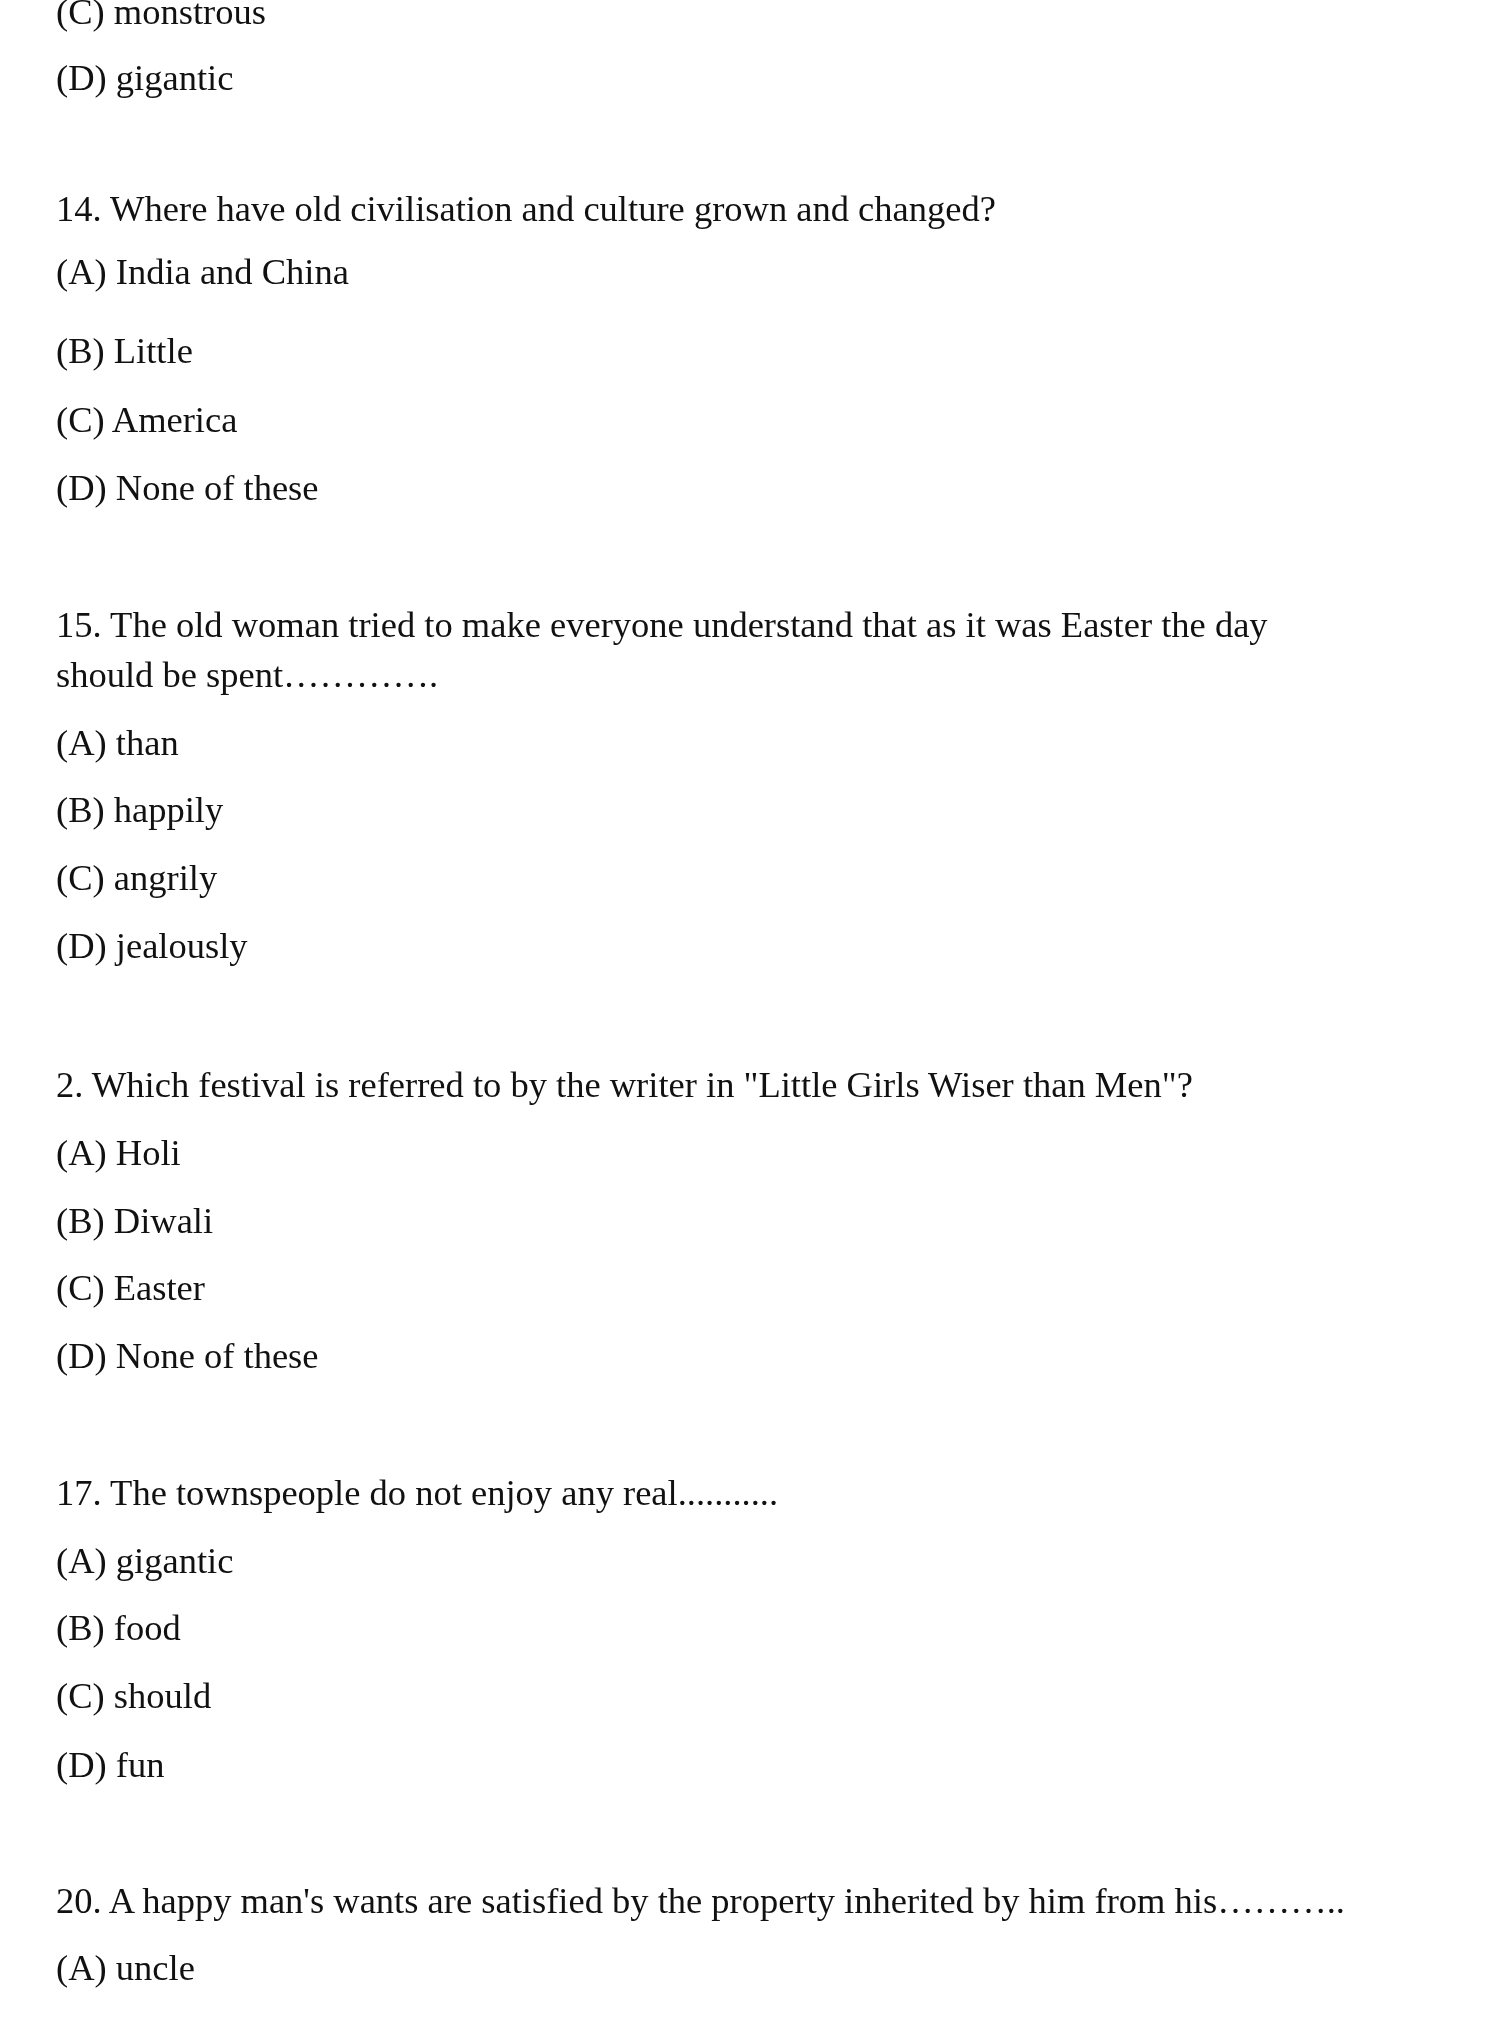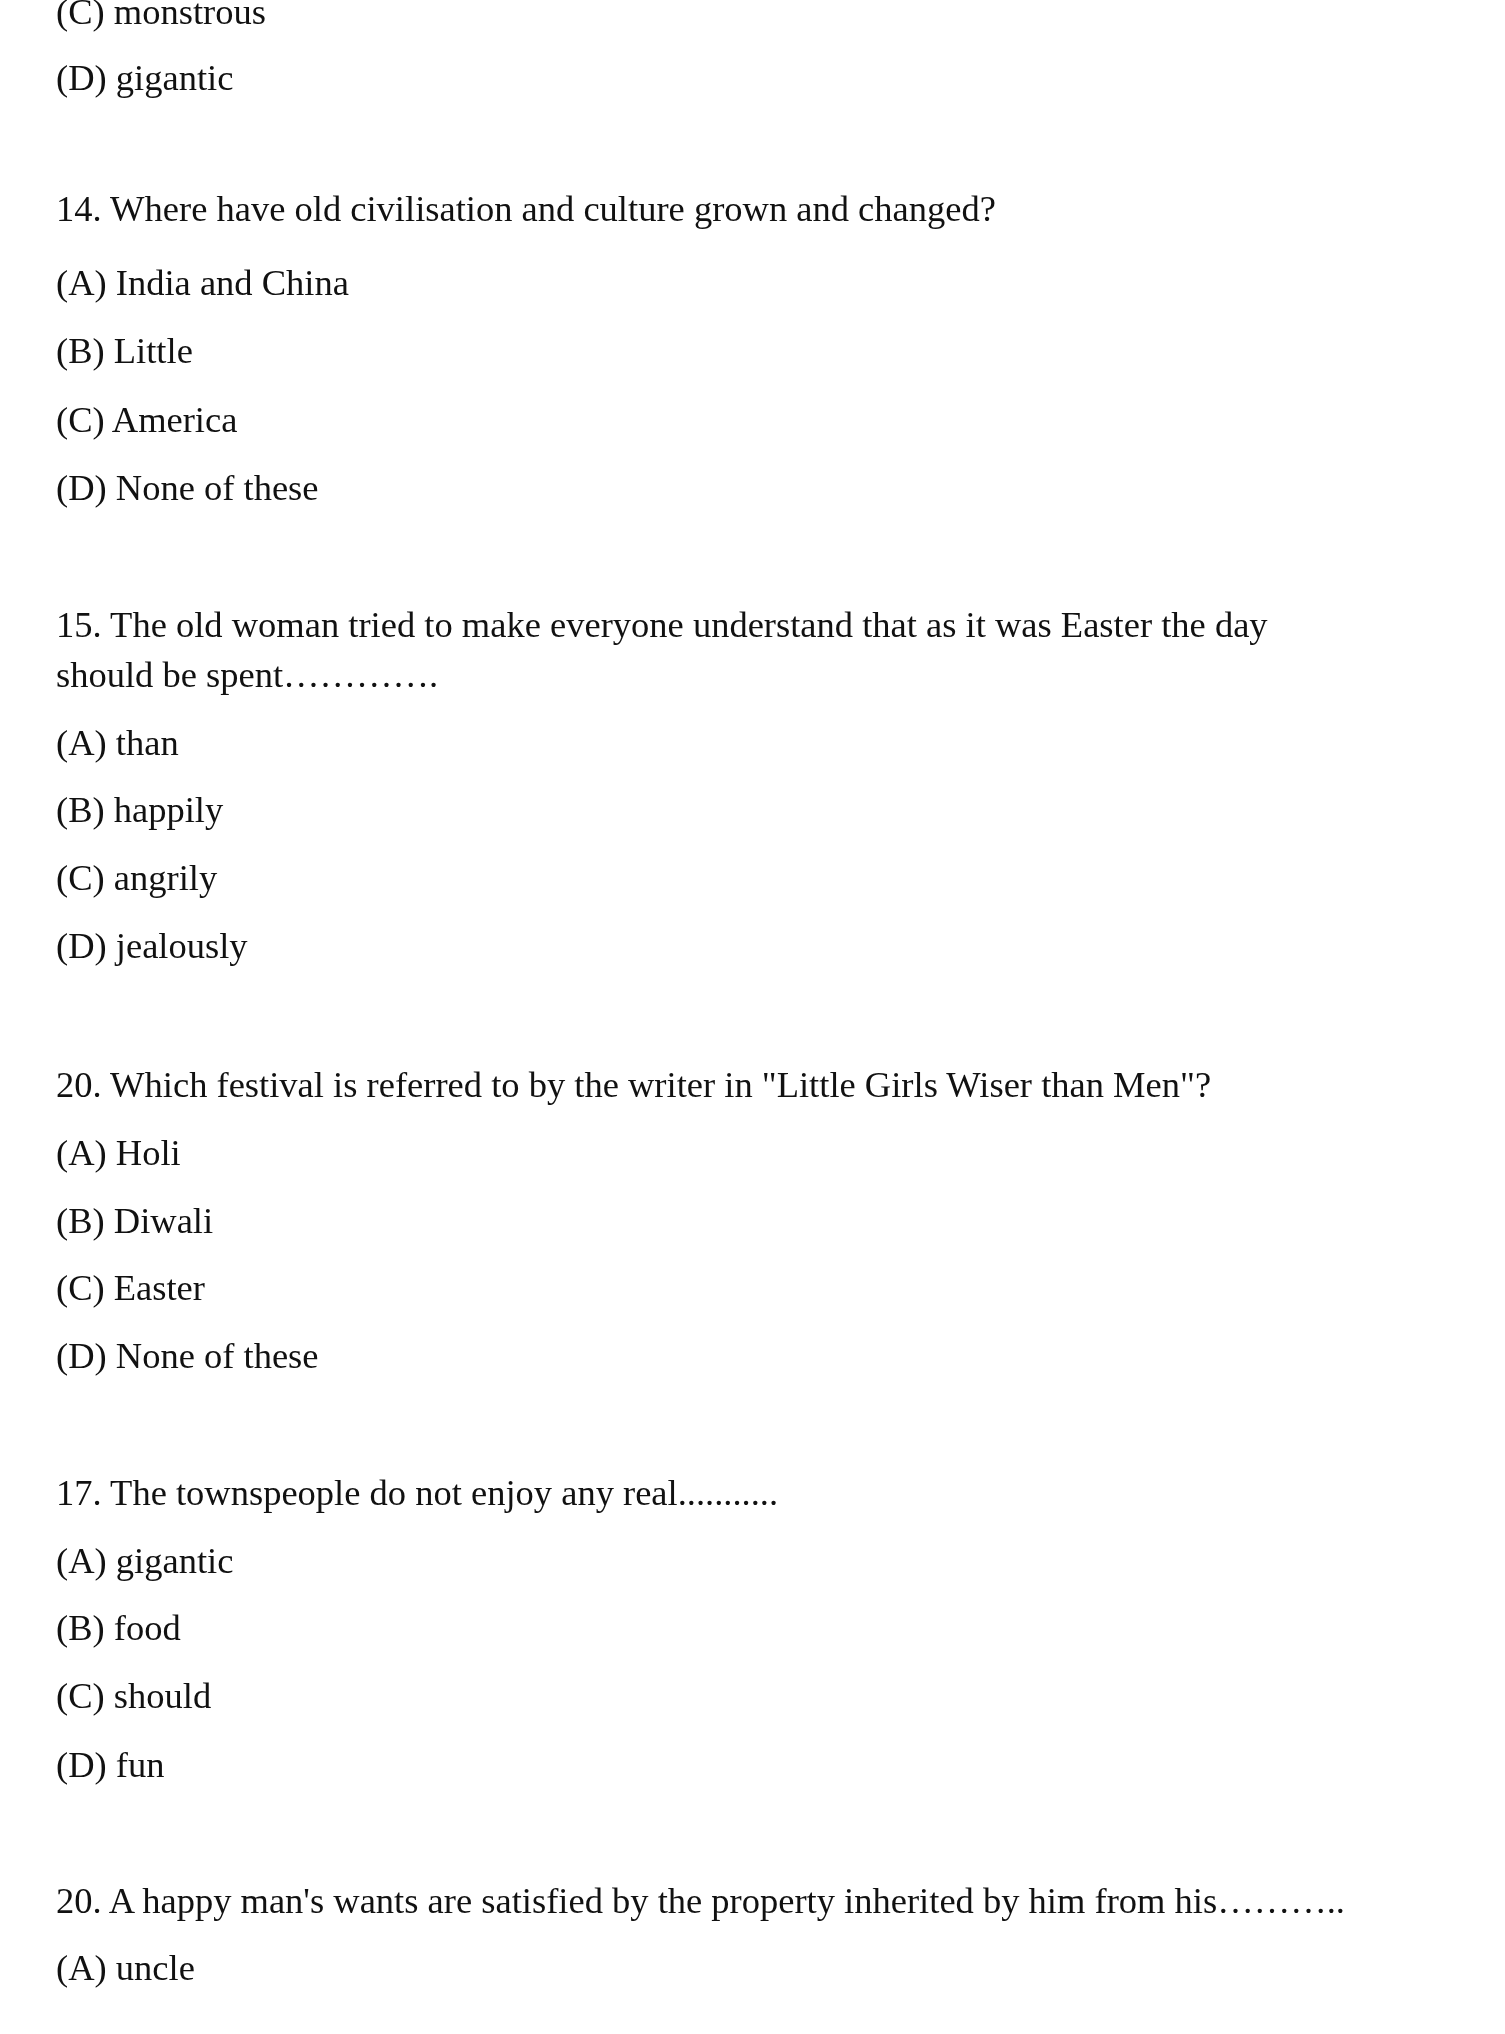--- a/index.html
+++ b/index.html
@@ -33,42 +33,42 @@
   
   <div class="options">
     <div class="line" style="top:-6px">(C) monstrous</div>
     <div class="line" style="top:60px">(D) gigantic</div>
   </div>
 
   
   <div class="question-block">
     <div class="line" style="top:191px">14. Where have old civilisation and culture grown and changed?</div>
     <div class="options">
-      <div class="line" style="top:265px">(A) India and China</div>
+      <div class="line" style="top:254px">(A) India and China</div>
       <div class="line" style="top:333px">(B) Little</div>
       <div class="line" style="top:402px">(C) America</div>
       <div class="line" style="top:470px">(D) None of these</div>
     </div>
   </div>
 
   
   <div class="question-block">
     <div class="line" style="top:607px">15. The old woman tried to make everyone understand that as it was Easter the day</div>
     <div class="line" style="top:657px">should be spent………….</div>
     <div class="options">
       <div class="line" style="top:725px">(A) than</div>
       <div class="line" style="top:792px">(B) happily</div>
       <div class="line" style="top:860px">(C) angrily</div>
       <div class="line" style="top:928px">(D) jealously</div>
     </div>
   </div>
 
   
   <div class="question-block">
-    <div class="line" style="top:1067px">20. Which festival is referred to by the writer in "Little Girls Wiser than Men"?</div>
+    <div class="line" style="top:1067px">2. Which festival is referred to by the writer in "Little Girls Wiser than Men"?</div>
     <div class="options">
       <div class="line" style="top:1135px">(A) Holi</div>
       <div class="line" style="top:1203px">(B) Diwali</div>
       <div class="line" style="top:1270px">(C) Easter</div>
       <div class="line" style="top:1338px">(D) None of these</div>
     </div>
   </div>
 
   
   <div class="question-block">

